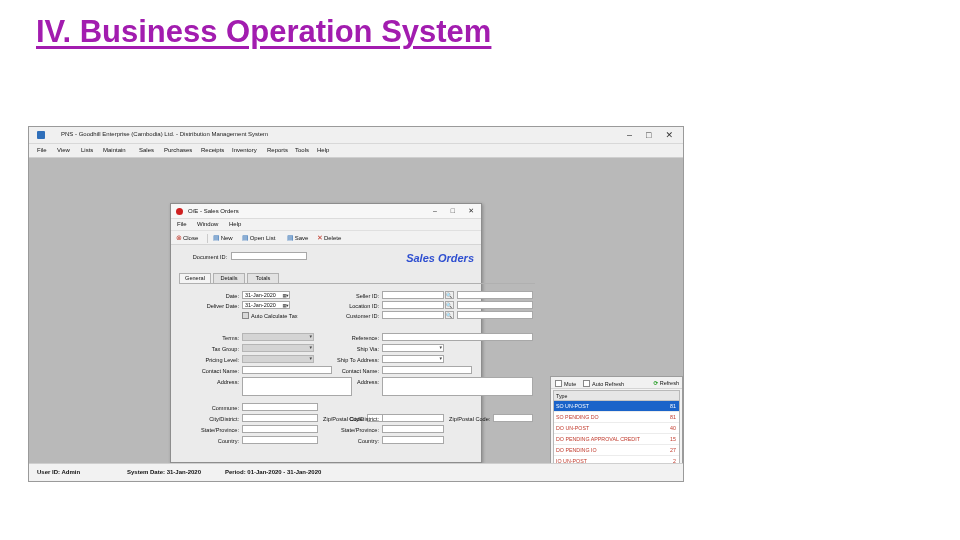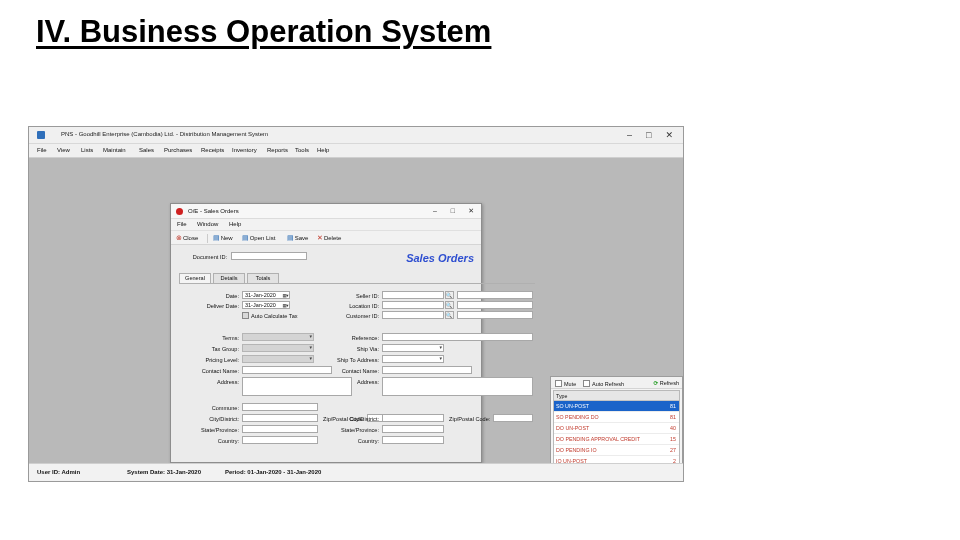--- a/index.html
+++ b/index.html
@@ -13,21 +13,21 @@
     position: relative;
     width: 960px; height: 540px;
     background: #ffffff;
   }
   
   .slide-title {
     position: absolute;
     left: 36px; top: 14px;
     font-size: 31px;
     font-weight: bold;
-    color: #000000;
+    color: #a21caf;
     letter-spacing: 0px;
     text-decoration: underline;
     text-underline-offset: 4px;
   }
   .slide-subtitle {
     position: absolute;
     left: 30px; top: 76px;
     font-size: 22px;
     font-weight: bold;
     color: #000000;

